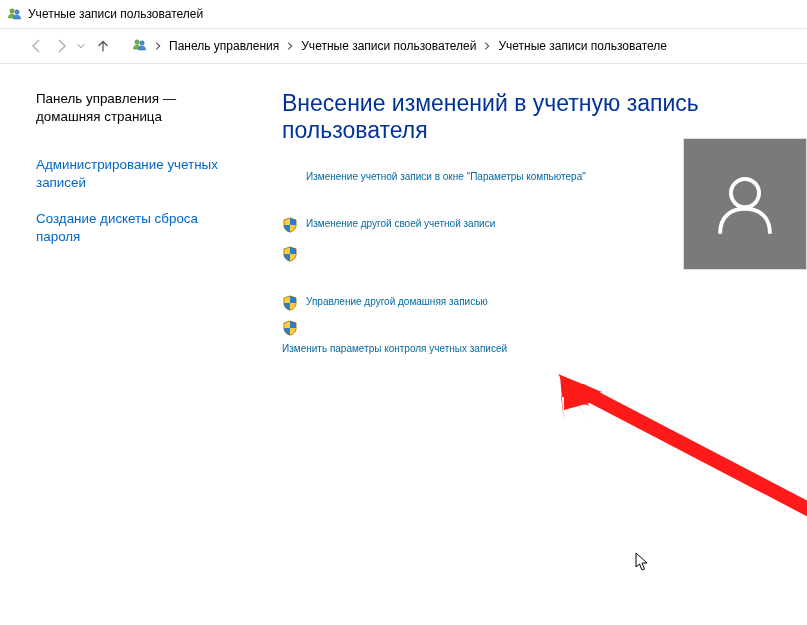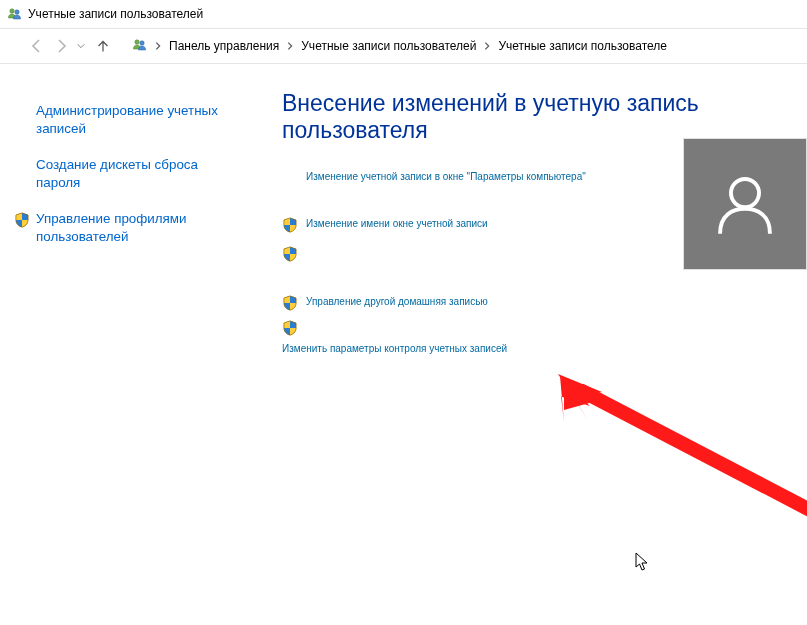--- a/index.html
+++ b/index.html
@@ -185,52 +185,47 @@
       <svg viewBox="0 0 12 12" width="10" height="10" fill="none" stroke="#555" stroke-width="1.4">
           <path d="M4 2 L8 6 L4 10"></path>
         </svg>
     </span>
     <span class="crumb">Учетные записи пользователе</span>
   </div>
 </div>
 
 <div class="body-area">
   <div class="sidebar">
+    <div class="side-link black">
+      <span class="text">Панель управления — домашняя страница</span>
+    </div>
     <div style="height:12px;"></div>
     <div class="side-link">
       <span class="text">Администрирование учетных записей</span>
     </div>
     <div class="side-link">
       <span class="text">Создание дискеты сброса пароля</span>
     </div>
-    <div class="side-link">
-      <span class="shield">
-        <svg viewBox="0 0 16 16">
-            <use href="#shield-uac"></use>
-          </svg>
-      </span>
-      <span class="text">Управление профилями пользователей</span>
-    </div>
   </div>
 
   <div class="main">
     <h1>Внесение изменений в учетную запись пользователя</h1>
 
     <div class="main-links">
       <div class="main-link no-shield">
         <span class="text">Изменение учетной записи в окне "Параметры компьютера"</span>
       </div>
       <div class="spacer-lg"></div>
       <div class="main-link">
         <span class="shield">
             <svg viewBox="0 0 16 16">
               <use href="#shield-uac"></use>
             </svg>
           </span>
-        <span class="text">Изменение имени окне учетной записи</span>
+        <span class="text">Изменение другой своей учетной записи</span>
       </div>
       <div class="main-link">
         <span class="shield">
             <svg viewBox="0 0 16 16">
               <use href="#shield-uac"></use>
             </svg>
           </span>
       </div>
       <div class="spacer-lg"></div>
       <div class="main-link">

